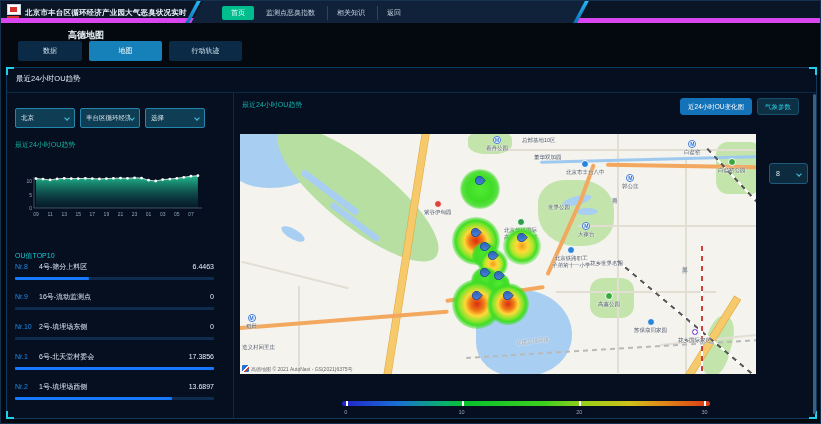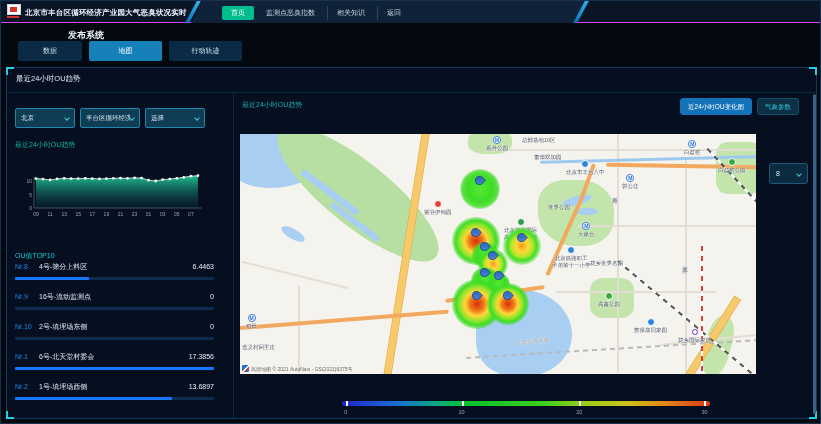--- a/index.html
+++ b/index.html
@@ -1,21 +1,21 @@
 <!DOCTYPE html>
 <html><head>
 <meta charset="utf-8">
 <style>
   html,body{margin:0;padding:0;background:#02060d;}
   body{font-family:"Liberation Sans","DejaVu Sans",sans-serif;}
   .screen{position:relative;width:821px;height:424px;background:#04090f;border:1px solid #16314e;overflow:hidden;box-sizing:border-box;}
   .screen *{box-sizing:border-box;}
 
   
-  .topbar{position:absolute;left:0;top:0;width:821px;height:22px;background:#0a1626;border-bottom:1px solid #d946ef;}
+  .topbar{position:absolute;left:0;top:0;width:821px;height:22px;background:#0a1626;border-bottom:5px solid #d946ef;}
   .hdr-strip{position:absolute;left:196px;top:0;width:384px;height:22px;background:#0f2239;transform:skewX(-28deg);}
   .hdr-accent{position:absolute;top:0;width:4px;height:22px;background:linear-gradient(#27b7f2,#0d6fb8);transform:skewX(-28deg);}
   .logo{position:absolute;left:6px;top:3px;width:15px;height:16px;}
   .logo-in{width:14px;height:11px;background:#fff;border:1px solid #cfd6de;position:relative;}
   .logo-in::after{content:"";position:absolute;left:2px;top:2px;width:7px;height:5px;background:#d4322a;}
   .logo-bar{width:12px;height:2px;background:#d4322a;margin-top:1px;}
   .app-title{position:absolute;left:24px;top:7px;font-size:7.5px;font-weight:bold;color:#e8f0f8;letter-spacing:.2px;white-space:nowrap;}
   .nav{position:absolute;left:221px;top:4px;height:15px;display:flex;align-items:center;gap:3px;}
   .nav-item{font-size:7px;color:#c7d3e2;padding:2px 9px;white-space:nowrap;cursor:pointer;}
   .nav-item.active{background:#00bd8d;color:#fff;border-radius:2px;}
@@ -119,21 +119,21 @@
       </div>
     <div class="app-title">北京市丰台区循环经济产业园大气恶臭状况实时</div>
     <div class="nav" id="nav">
         <div class="nav-item active">首页</div>
         <div class="nav-item">监测点恶臭指数</div>
         <div class="nav-item sep">相关知识</div>
         <div class="nav-item sep">返回</div>
       </div>
   </div>
 
-  <div class="pub-label">发布系统</div>
+  <div class="pub-label">高德地图</div>
   <div class="tabs" id="tabs">
       <div class="tab">数据</div>
       <div class="tab active">地图</div>
       <div class="tab">行动轨迹</div>
     </div>
 
   <div class="panel">
     <div class="corner c-tl"></div>
     <div class="corner c-tr"></div>
     <div class="corner c-bl"></div>

